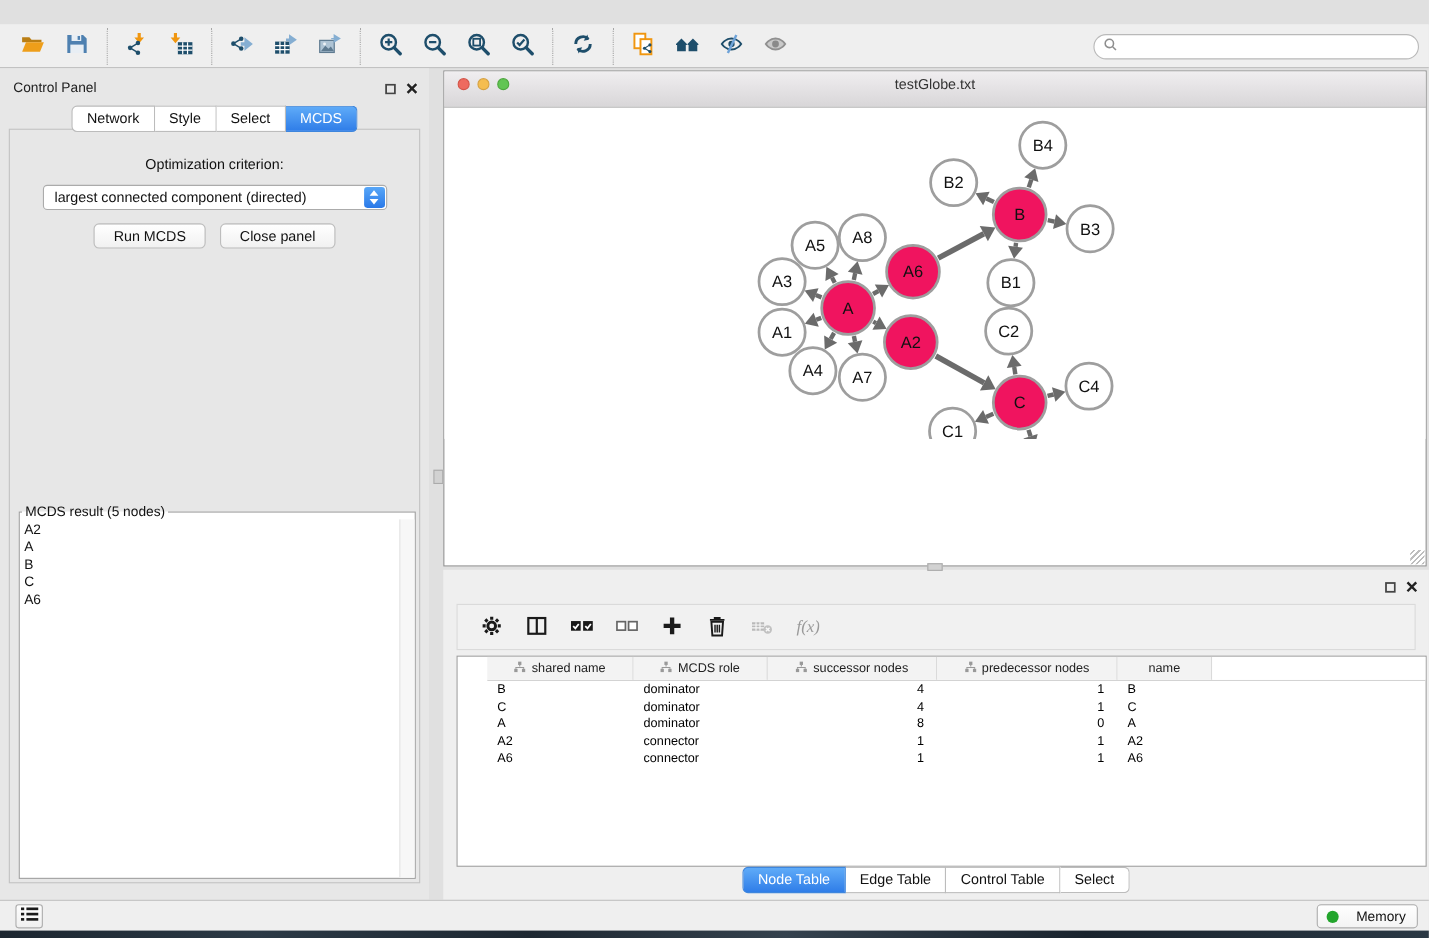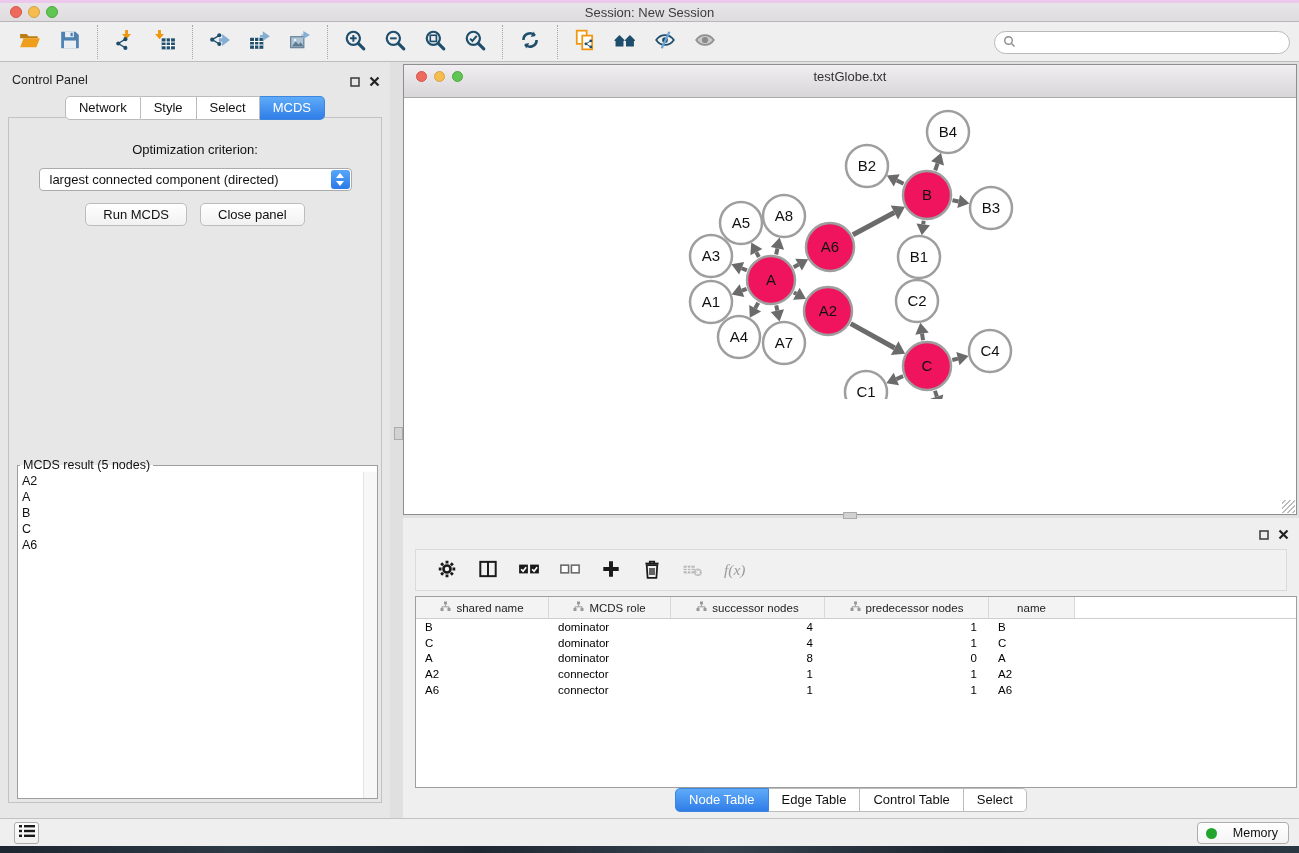--- a/index.html
+++ b/index.html
@@ -87,21 +87,21 @@
     background:repeating-linear-gradient(135deg, transparent 0 2px, #BDBDBD 2px 3.5px); }
 
   
   .table-panel { position:absolute; left:403px; top:518px; width:896px; height:300px; background:#EFEFEF; }
   .tp-title { position:absolute; left:17px; top:8px; font-size:12.5px; color:#222;margin-top:24px; }
   .tp-toolbar { position:absolute; left:12px; right:12px; top:31px; height:42px;
     background:#F1F1F1; border:1px solid #DADADA; display:flex; align-items:center; gap:19px;
     padding-left:20px; }
   .tp-btn { display:flex; align-items:center; justify-content:center; background:none; border:none; }
   .tp-table { position:absolute; left:12px; right:2px; top:78px; height:192px;
-    background:#fff; border:1px solid #9E9E9E; overflow:hidden; }
+    background:#fff; border:1px solid #9E9E9E; overflow:hidden;padding-left:27px; }
   .thead { display:flex; height:22px; border-bottom:1px solid #CFCFCF; font-size:11.5px; color:#222; }
   .th { display:flex; align-items:center; justify-content:center; gap:5px; background:#F3F3F3;
     border-right:1px solid #D8D8D8; height:100%; }
   .th-fill { flex:1; background:#fff; }
   .trow { display:flex; height:15.7px; font-size:11.5px; color:#000; align-items:center; }
   .td { height:100%; display:flex; align-items:center; }
   .td.al { padding-left:9px; justify-content:flex-start; }
   .td.ar { padding-right:12px; justify-content:flex-end; }
   .tp-tabs { position:absolute; left:0; right:0; bottom:6px; display:flex; justify-content:center; }
 
@@ -116,26 +116,20 @@
     display:flex; align-items:center; gap:16px; font-size:12.5px; color:#111; }
   .memory-dot { width:11px; height:11px; border-radius:50%; background:#23A52D; }
   .desktop-strip { position:absolute; left:0; top:846px; width:1299px; height:7px;
     background:linear-gradient(90deg,#1C2630,#2C3A46 18%,#1E2832 37%,#35424E 55%,#1A242E 76%,#2A3844); }
 </style>
 </head>
 <body>
 
 <div class="app">
 
-  <div class="titlebar">
-    <span class="tl red"></span>
-    <span class="tl yellow"></span>
-    <span class="tl green"></span>
-    <div class="titlebar-title">Session: New Session</div>
-  </div>
 
   <div class="toolbar">
     <div id="toolbar-groups" style="display:flex;align-items:center;">
         <div class="tb-group">
           <button class="tb-btn">
             <span><svg width="22" height="22" viewBox="0 0 20 20">
                 <path d="M1 4.5h6l1.8 2H17v2H1z" fill="#BA7E14"></path>
                 <path d="M1 16.5l3.2-8H19l-3.2 8z" fill="#EE9E1A"></path>
               </svg></span>
           </button>

